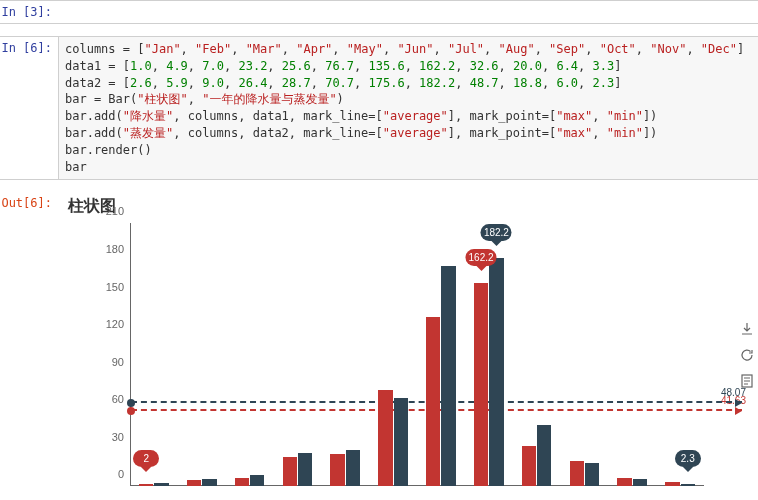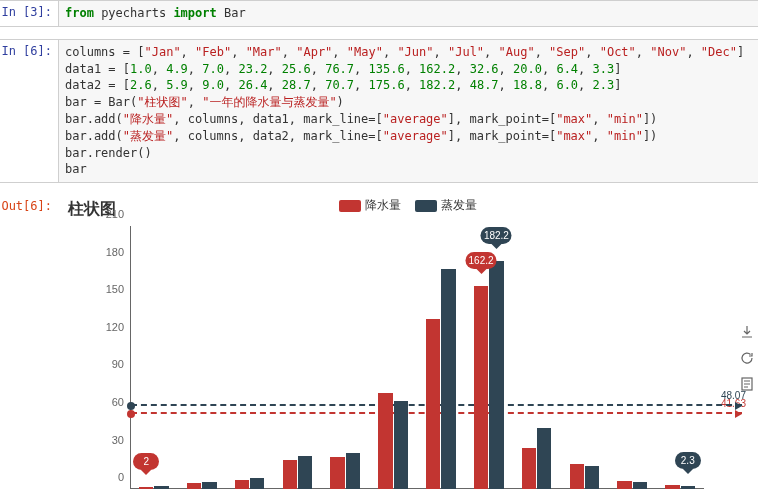--- a/index.html
+++ b/index.html
@@ -29,49 +29,38 @@
   .mp-bubble { color: #fff; font-size: 10px; padding: 3px 3px; border-radius: 10px; min-width: 26px; text-align: center; position: relative; }
   .mp-bubble::after { content: ""; position: absolute; bottom: -5px; left: 50%; transform: translateX(-50%); border: 5px solid transparent; border-top-color: inherit; border-bottom: none; }
   .toolbox { position: absolute; right: 2px; top: 128px; display: flex; flex-direction: column; gap: 8px; color: #666; }
   .tool { width: 18px; height: 18px; cursor: pointer; display:flex; align-items:center; justify-content:center; }
 </style>
 </head>
 <body>
 
 <div class="cell">
   <div class="prompt">In [3]:</div>
-  <div class="source"><span class="kw">from</span> pyecharts <span class="kw">import</span> Bar</div>
 </div>
 
 <div class="cell">
   <div class="prompt">In [6]:</div>
   <div class="source">columns = [<span class="str">"Jan"</span>, <span class="str">"Feb"</span>, <span class="str">"Mar"</span>, <span class="str">"Apr"</span>, <span class="str">"May"</span>, <span class="str">"Jun"</span>, <span class="str">"Jul"</span>, <span class="str">"Aug"</span>, <span class="str">"Sep"</span>, <span class="str">"Oct"</span>, <span class="str">"Nov"</span>, <span class="str">"Dec"</span>]
 data1 = [<span class="num">1.0</span>, <span class="num">4.9</span>, <span class="num">7.0</span>, <span class="num">23.2</span>, <span class="num">25.6</span>, <span class="num">76.7</span>, <span class="num">135.6</span>, <span class="num">162.2</span>, <span class="num">32.6</span>, <span class="num">20.0</span>, <span class="num">6.4</span>, <span class="num">3.3</span>]
 data2 = [<span class="num">2.6</span>, <span class="num">5.9</span>, <span class="num">9.0</span>, <span class="num">26.4</span>, <span class="num">28.7</span>, <span class="num">70.7</span>, <span class="num">175.6</span>, <span class="num">182.2</span>, <span class="num">48.7</span>, <span class="num">18.8</span>, <span class="num">6.0</span>, <span class="num">2.3</span>]
 bar = Bar(<span class="str">"柱状图"</span>, <span class="str">"一年的降水量与蒸发量"</span>)
 bar.add(<span class="str">"降水量"</span>, columns, data1, mark_line=[<span class="str">"average"</span>], mark_point=[<span class="str">"max"</span>, <span class="str">"min"</span>])
 bar.add(<span class="str">"蒸发量"</span>, columns, data2, mark_line=[<span class="str">"average"</span>], mark_point=[<span class="str">"max"</span>, <span class="str">"min"</span>])
 bar.render()
 bar</div>
 </div>
 
 <div class="out-row">
   <div class="prompt out">Out[6]:</div>
   <div class="out-area">
 
-    <div class="legend">
-      <div class="lg-item">
-        <div class="lg-swatch" style="background: rgb(194, 53, 49);"></div>
-        <span>降水量</span>
-      </div>
-      <div class="lg-item">
-        <div class="lg-swatch" style="background: rgb(47, 69, 84);"></div>
-        <span>蒸发量</span>
-      </div>
-    </div>
 
     <div class="chart-title">柱状图</div>
 
     <div class="chart">
       <div class="plot">
           <div class="avg-line" style="bottom: 74.1366px; border-top-color: rgb(194, 53, 49);"></div>
           <div style="position: absolute; left: -4px; width: 8px; height: 8px; border-radius: 50%; background: rgb(194, 53, 49); bottom: 70.1366px;"></div>
           <div style="position: absolute; right: -38px; bottom: 70.1366px; width: 0px; height: 0px; border-top: 4px solid transparent; border-bottom: 4px solid transparent; border-left: 7px solid rgb(194, 53, 49);"></div>
           <div class="avg-label" style="bottom: 74.1366px; color: rgb(194, 53, 49);">41.63</div>
           <div class="avg-line" style="bottom: 82.202px; border-top-color: rgb(47, 69, 84);"></div>

